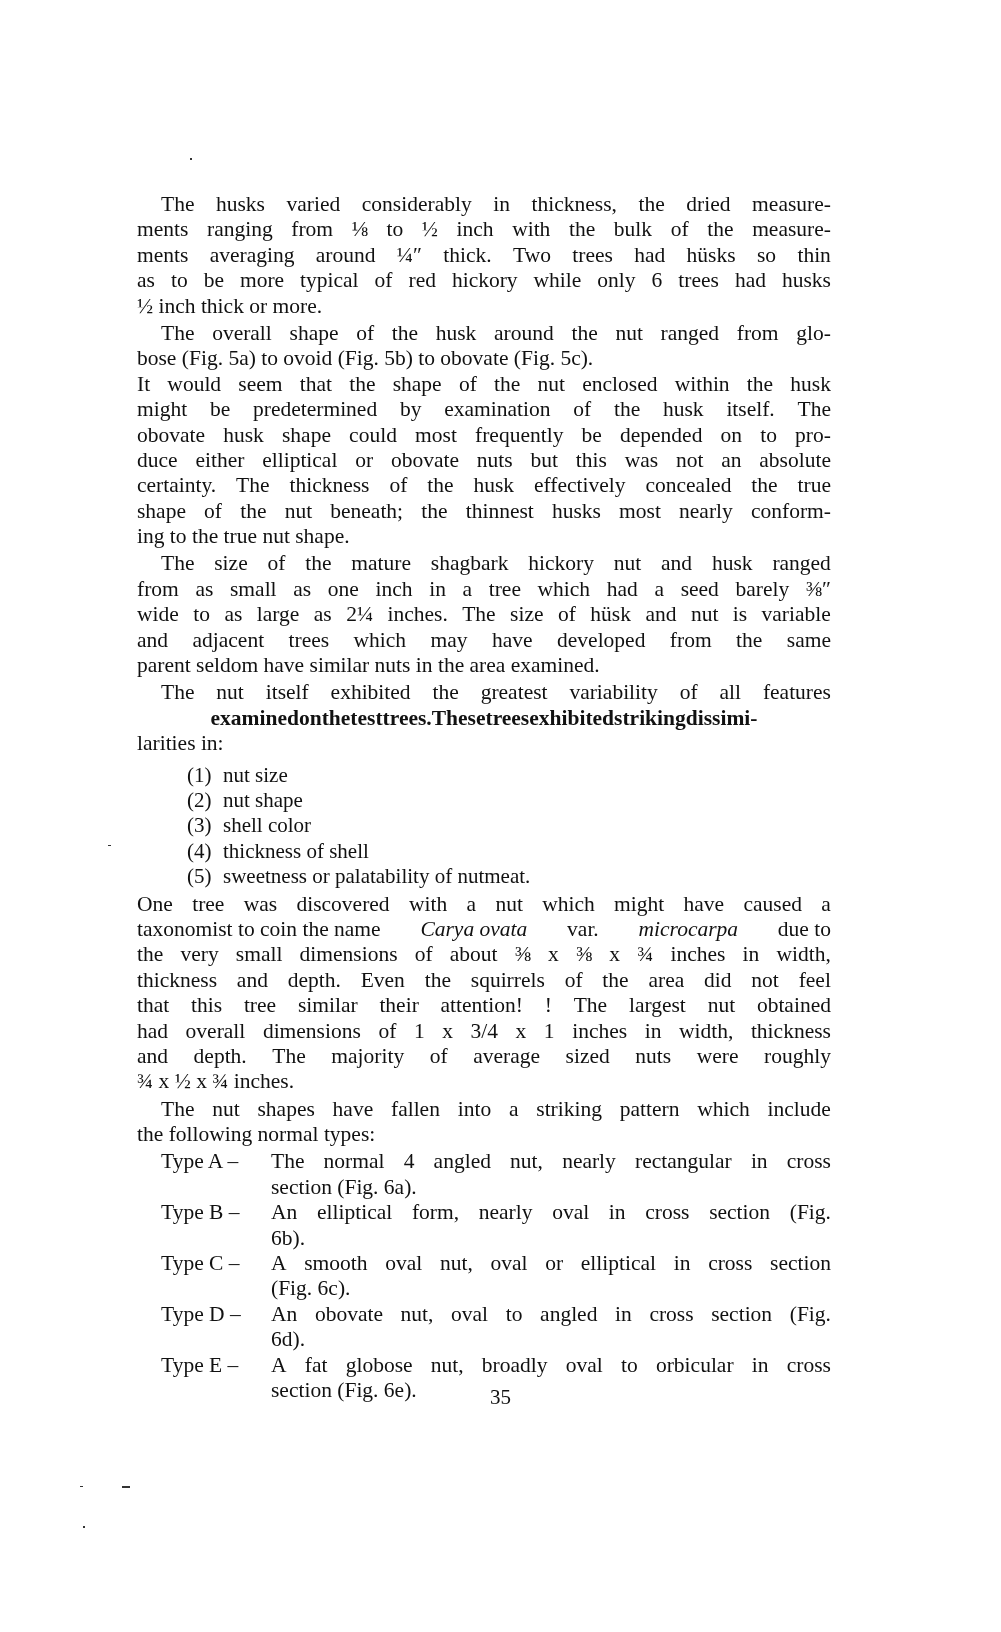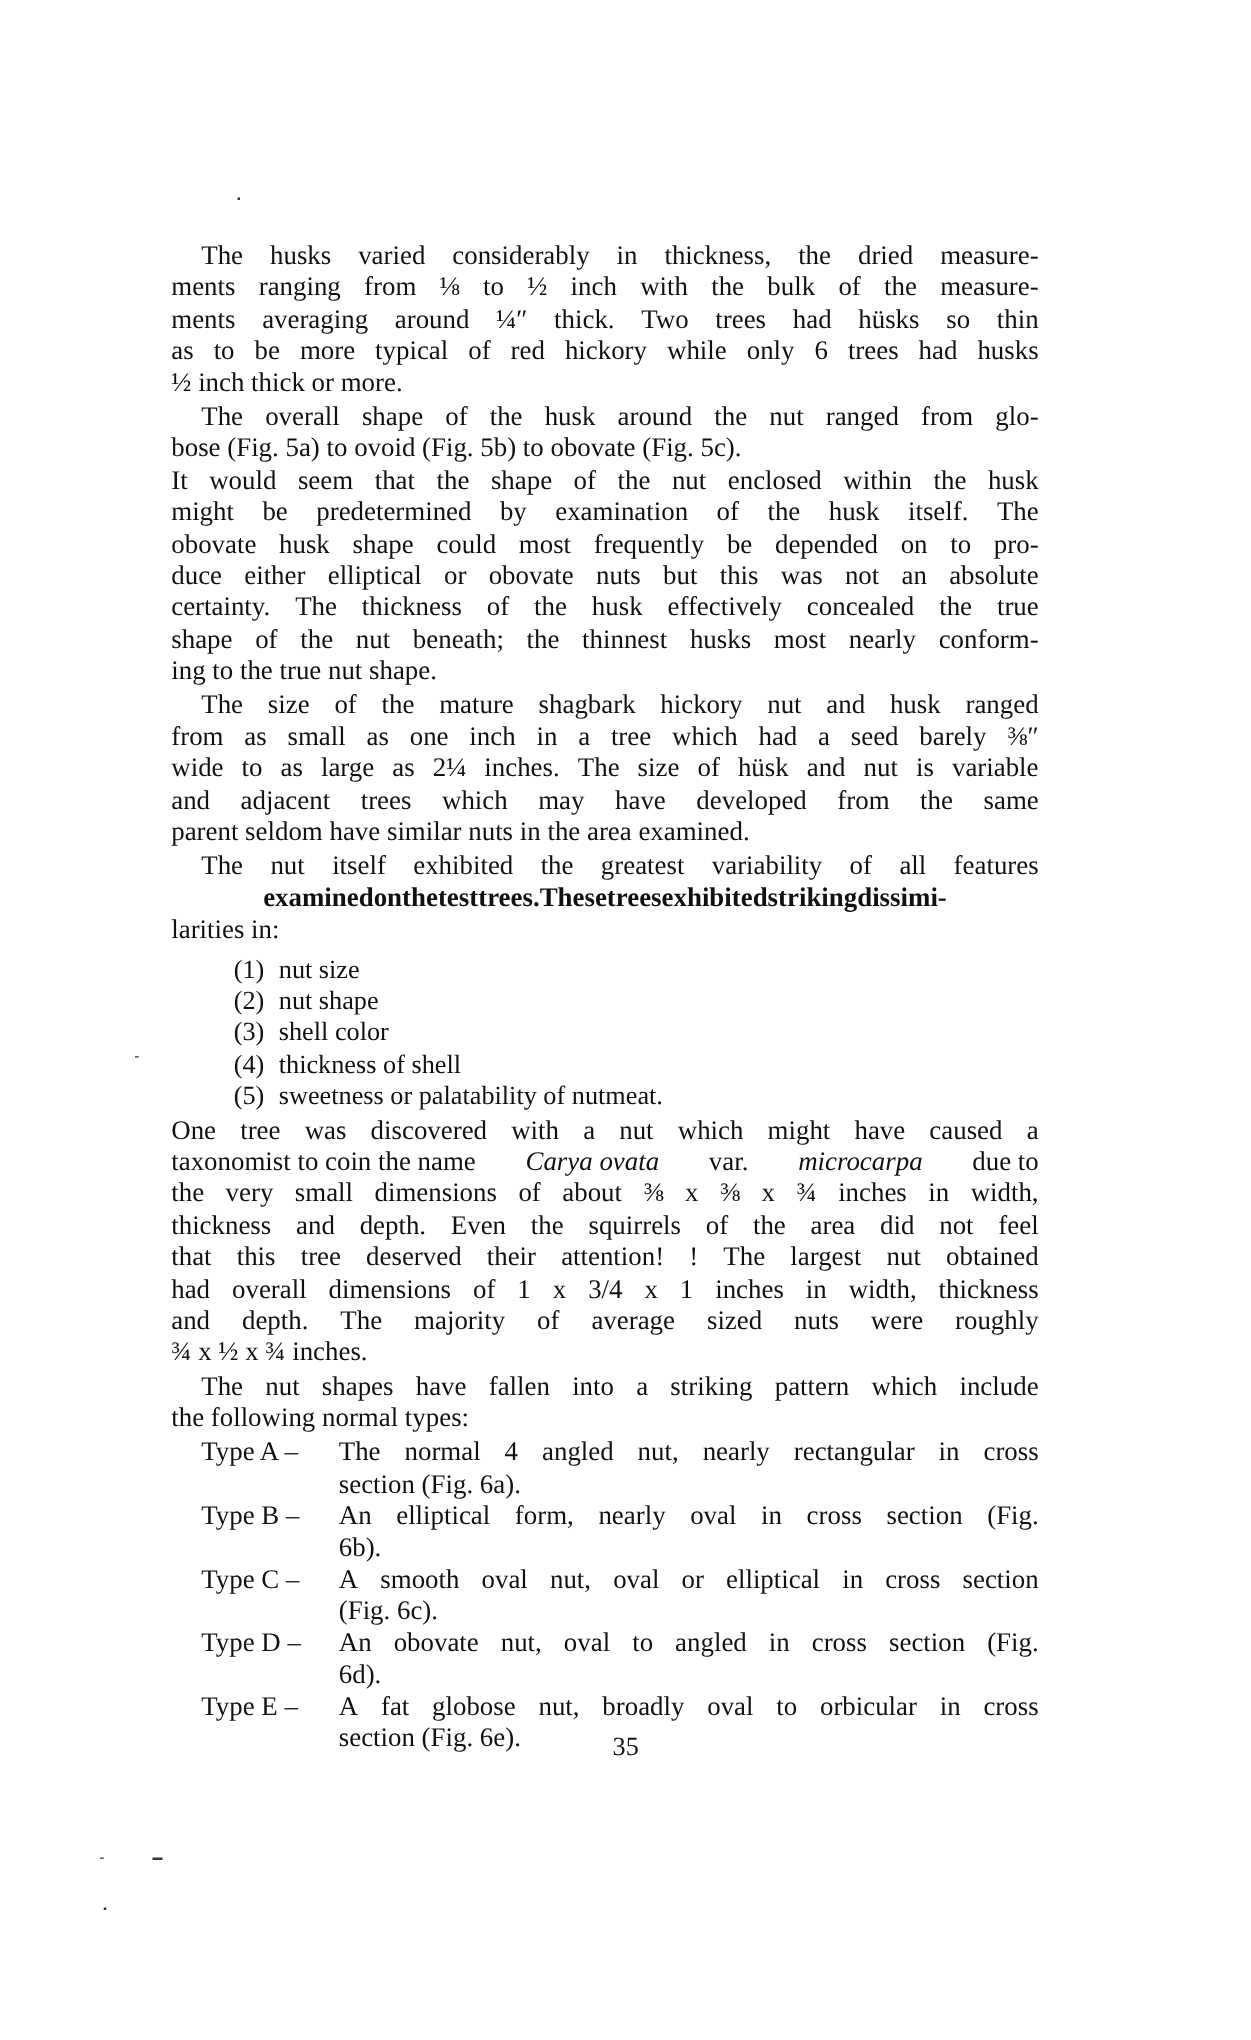--- a/index.html
+++ b/index.html
@@ -422,21 +422,21 @@
         <span>the</span>
         <span>area</span>
         <span>did</span>
         <span>not</span>
         <span>feel</span>
       </div>
     <div class="line justify" style="display: flex; justify-content: space-between;">
         <span>that</span>
         <span>this</span>
         <span>tree</span>
-        <span>deserved</span>
+        <span>similar</span>
         <span>their</span>
         <span>attention!</span>
         <span>!</span>
         <span>The</span>
         <span>largest</span>
         <span>nut</span>
         <span>obtained</span>
       </div>
     <div class="line justify" style="display: flex; justify-content: space-between;">
         <span>had</span>

